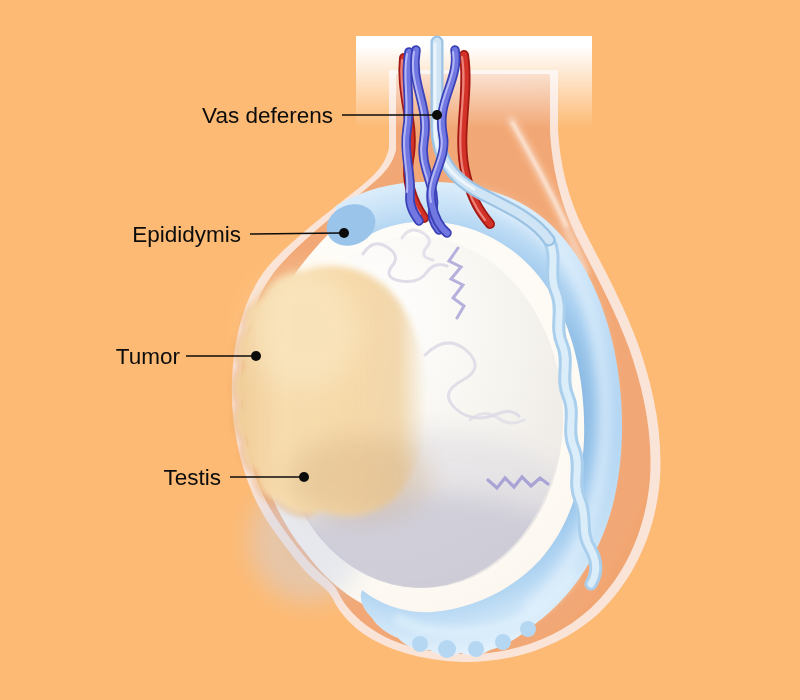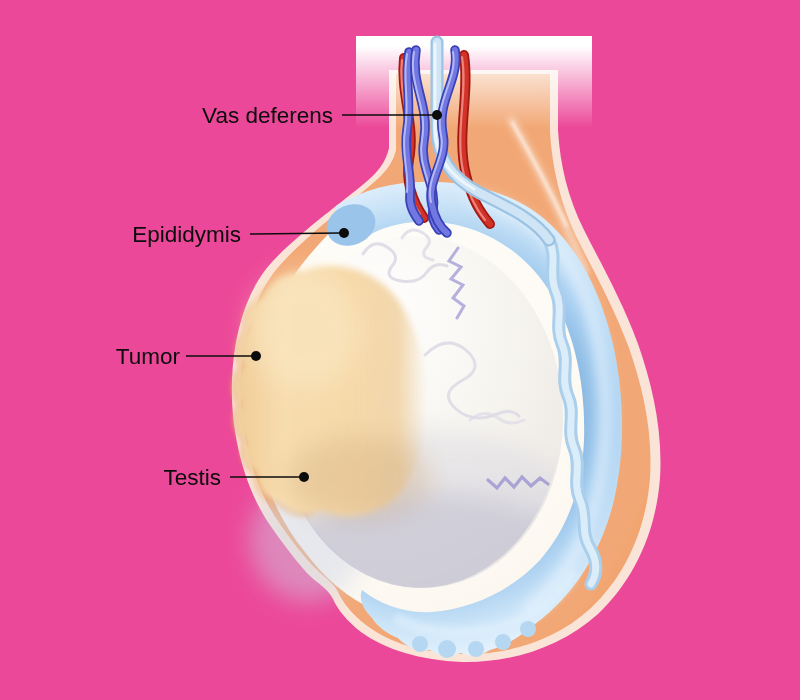--- a/index.html
+++ b/index.html
@@ -1,17 +1,17 @@
 <!DOCTYPE html>
 <html><head>
 <meta charset="utf-8">
 <style>
   html,body{margin:0;padding:0;background:#ffffff;}
   .stage{
-    position:relative;width:800px;height:700px;background:#ec4899;overflow:hidden;
+    position:relative;width:800px;height:700px;background:#fdba74;overflow:hidden;
     font-family:"Liberation Sans", sans-serif;
     text-align:center;
   }
   svg{display:block;}
   .label-text{
     font-family:"Liberation Sans", sans-serif;
     font-size:22.5px;
     fill:#0c0c0c;
   }
   .leader{stroke:#0c0c0c;stroke-width:1.6;}

